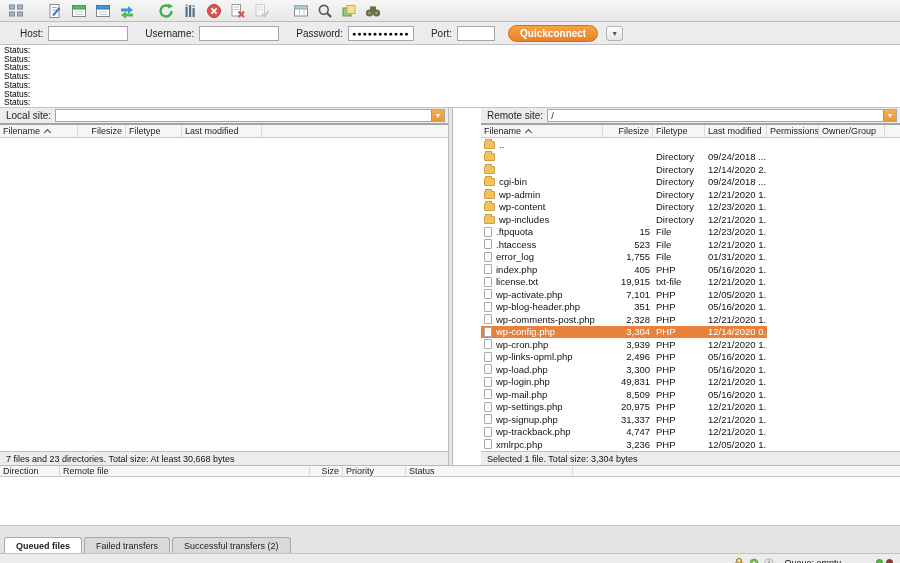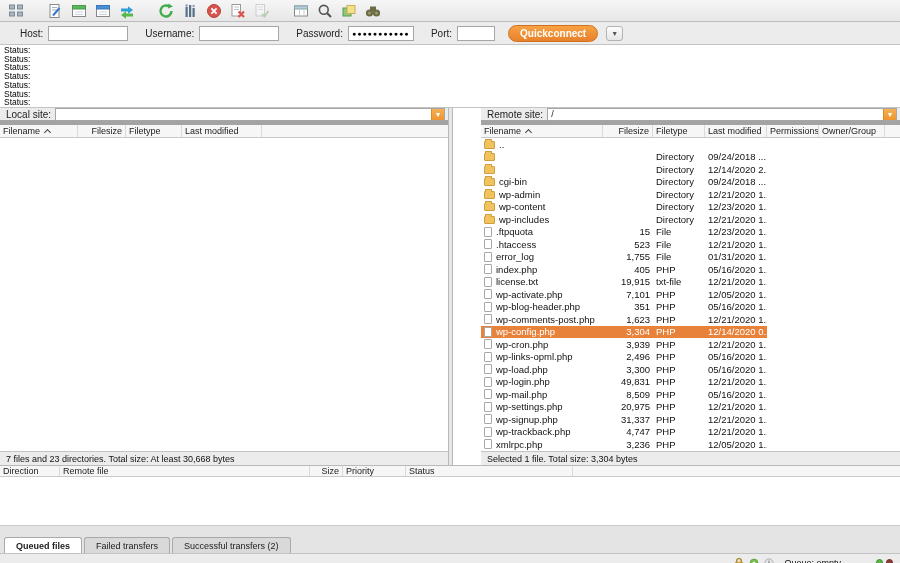--- a/index.html
+++ b/index.html
@@ -34,21 +34,21 @@
   .statuslog { height:63px; background:#fff; border-bottom:1px solid #c3c3c3; padding:1px 0 17px 4px;
                font-size:8.5px; line-height:8.7px; color:#000; flex:0 0 auto; overflow:hidden; }
 
   
   .panes { height:358px; display:flex; border-bottom:1px solid #b9b9b9; flex:0 0 auto; }
   .pane { display:flex; flex-direction:column; }
   .pane.local { width:449px; border-right:1px solid #b9b9b9; }
   .splitter { width:4px; background:#e6e6e6; border-right:1px solid #b9b9b9; }
   .pane.remote { flex:1;padding-left:28px; }
 
-  .sitebar { height:17px; background:#ececec; border-bottom:5px solid #a3a3a3; display:flex; align-items:center;
+  .sitebar { height:17px; background:#ececec; border-bottom:2px solid #a3a3a3; display:flex; align-items:center;
              font-size:10px; padding:0 3px 0 6px; gap:4px; color:#222; }
   .combo { flex:1; height:13px; background:#fff; border:1px solid #a6a6a6; display:flex; align-items:center;
            font-size:9px; padding-left:3px; position:relative; }
   .combo .arrow { position:absolute; right:0; top:0; bottom:0; width:13px; background:linear-gradient(#f6b052,#ee9430);
                   color:#fff; font-size:7px; display:flex; align-items:center; justify-content:center;
                   border-left:1px solid #d98b2a; }
 
   .cols { height:13px; background:#f6f6f6; border-bottom:1px solid #c9c9c9; display:flex; font-size:9px; color:#222; }
   .cols .col { border-right:1px solid #dadada; padding-left:3px; display:flex; align-items:center; overflow:hidden; white-space:nowrap; }
   .cols .fill { flex:1; border-right:none; }
@@ -455,21 +455,21 @@
             <span class="cell rc2">PHP</span>
             <span class="cell rc3">05/16/2020 1...</span>
             <span class="cell rc4"></span>
             <span class="cell rc5"></span>
           </div>
           <div class="row">
             <span class="cell rc0">
               <span class="ficon file"></span>
               <span>wp-comments-post.php</span>
             </span>
-            <span class="cell rc1 num">1,623</span>
+            <span class="cell rc1 num">2,328</span>
             <span class="cell rc2">PHP</span>
             <span class="cell rc3">12/21/2020 1...</span>
             <span class="cell rc4"></span>
             <span class="cell rc5"></span>
           </div>
           <div class="row sel">
             <span class="cell rc0">
               <span class="ficon file"></span>
               <span>wp-config.php</span>
             </span>

